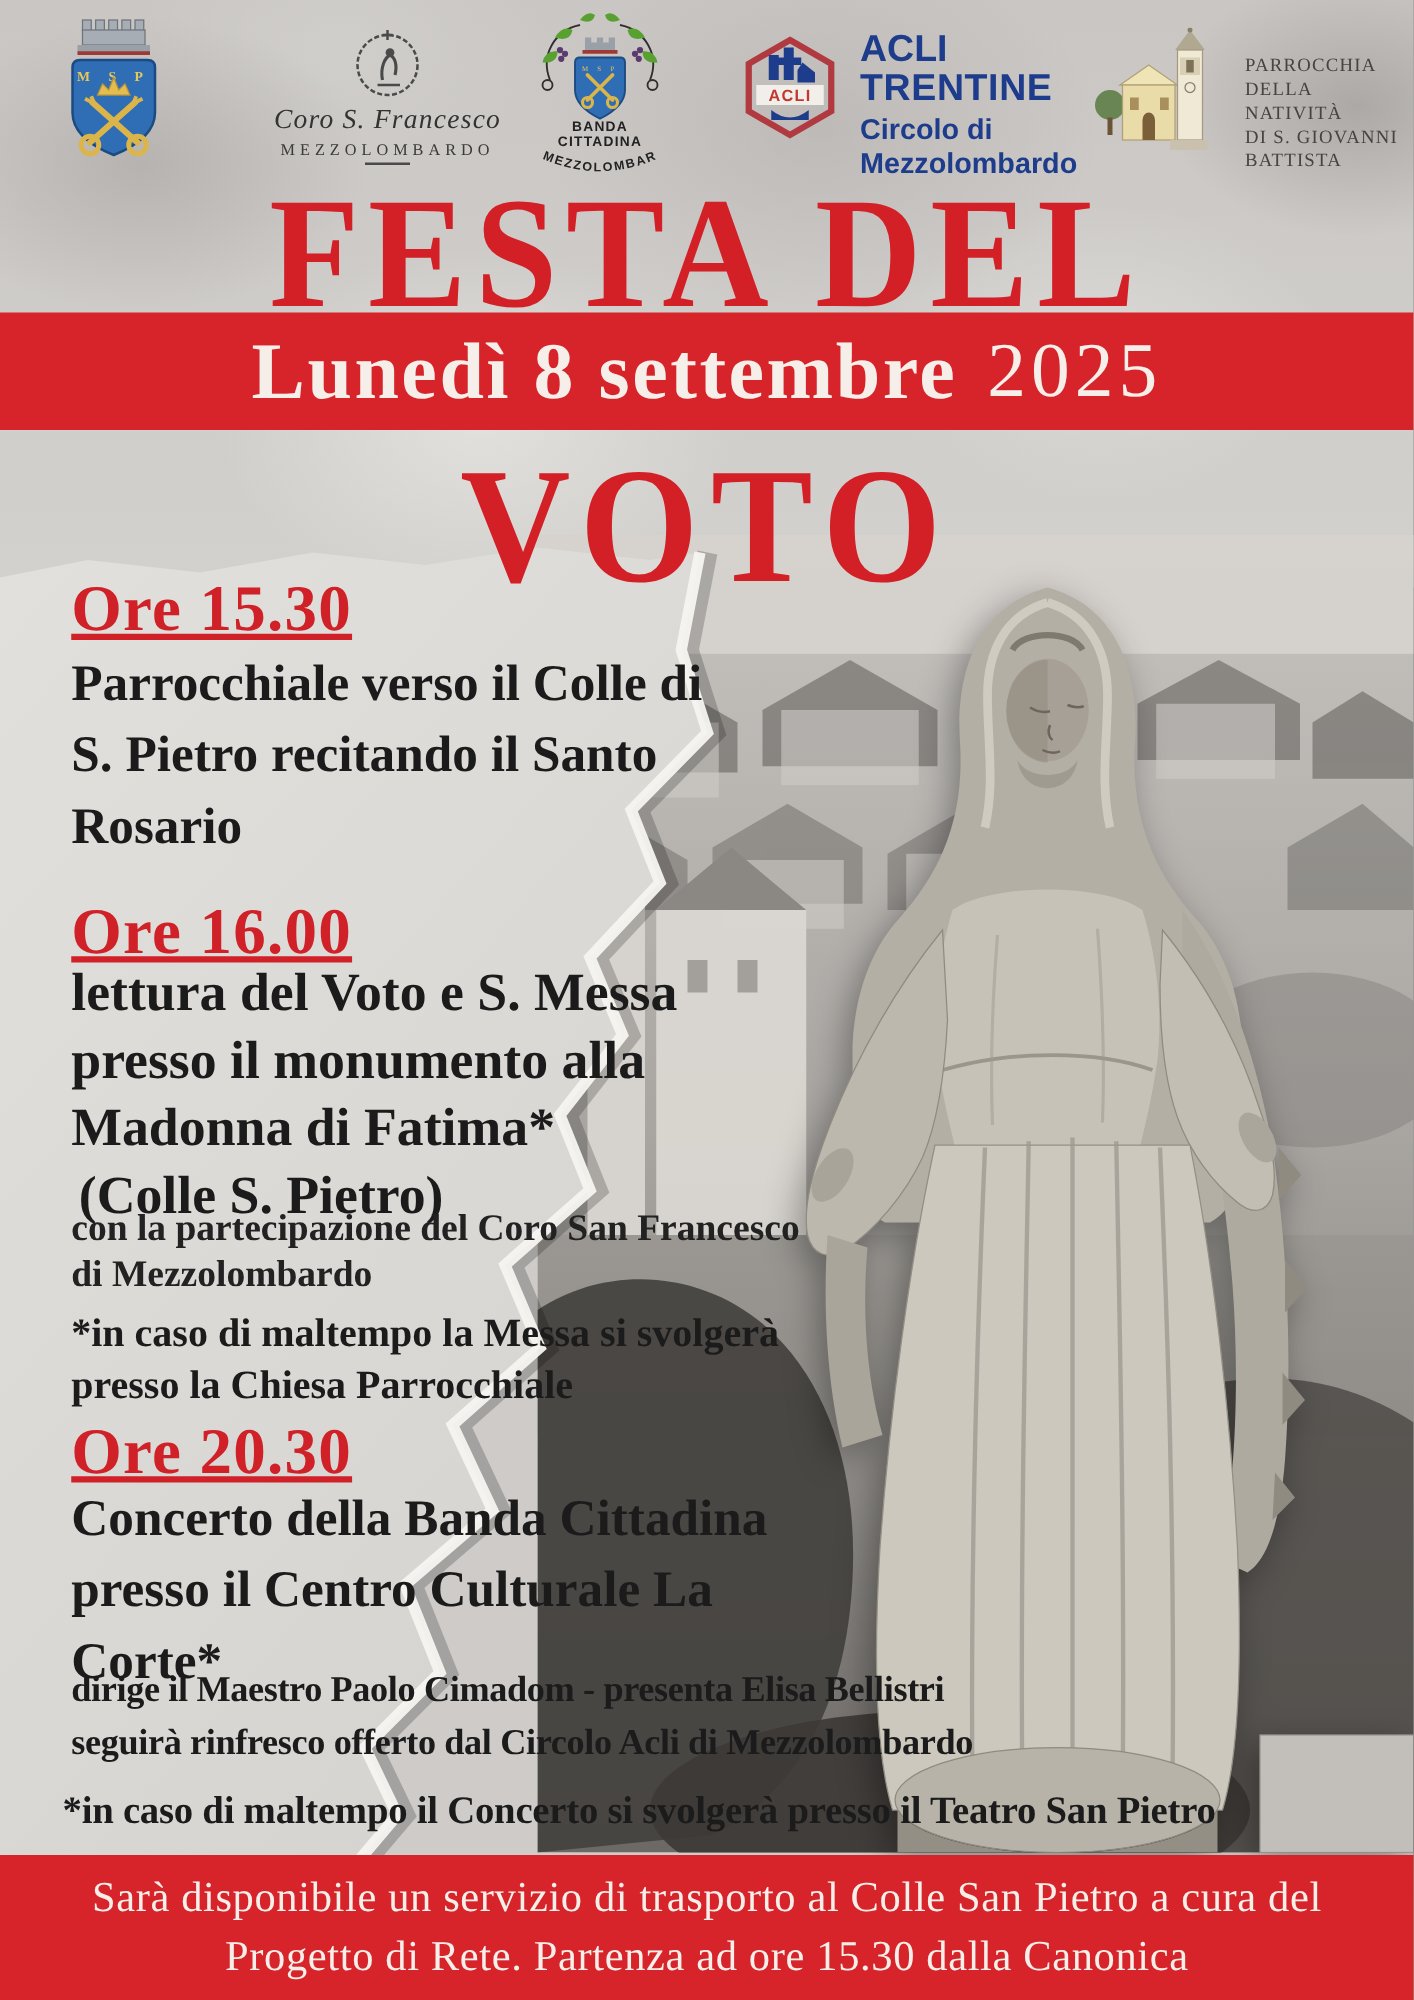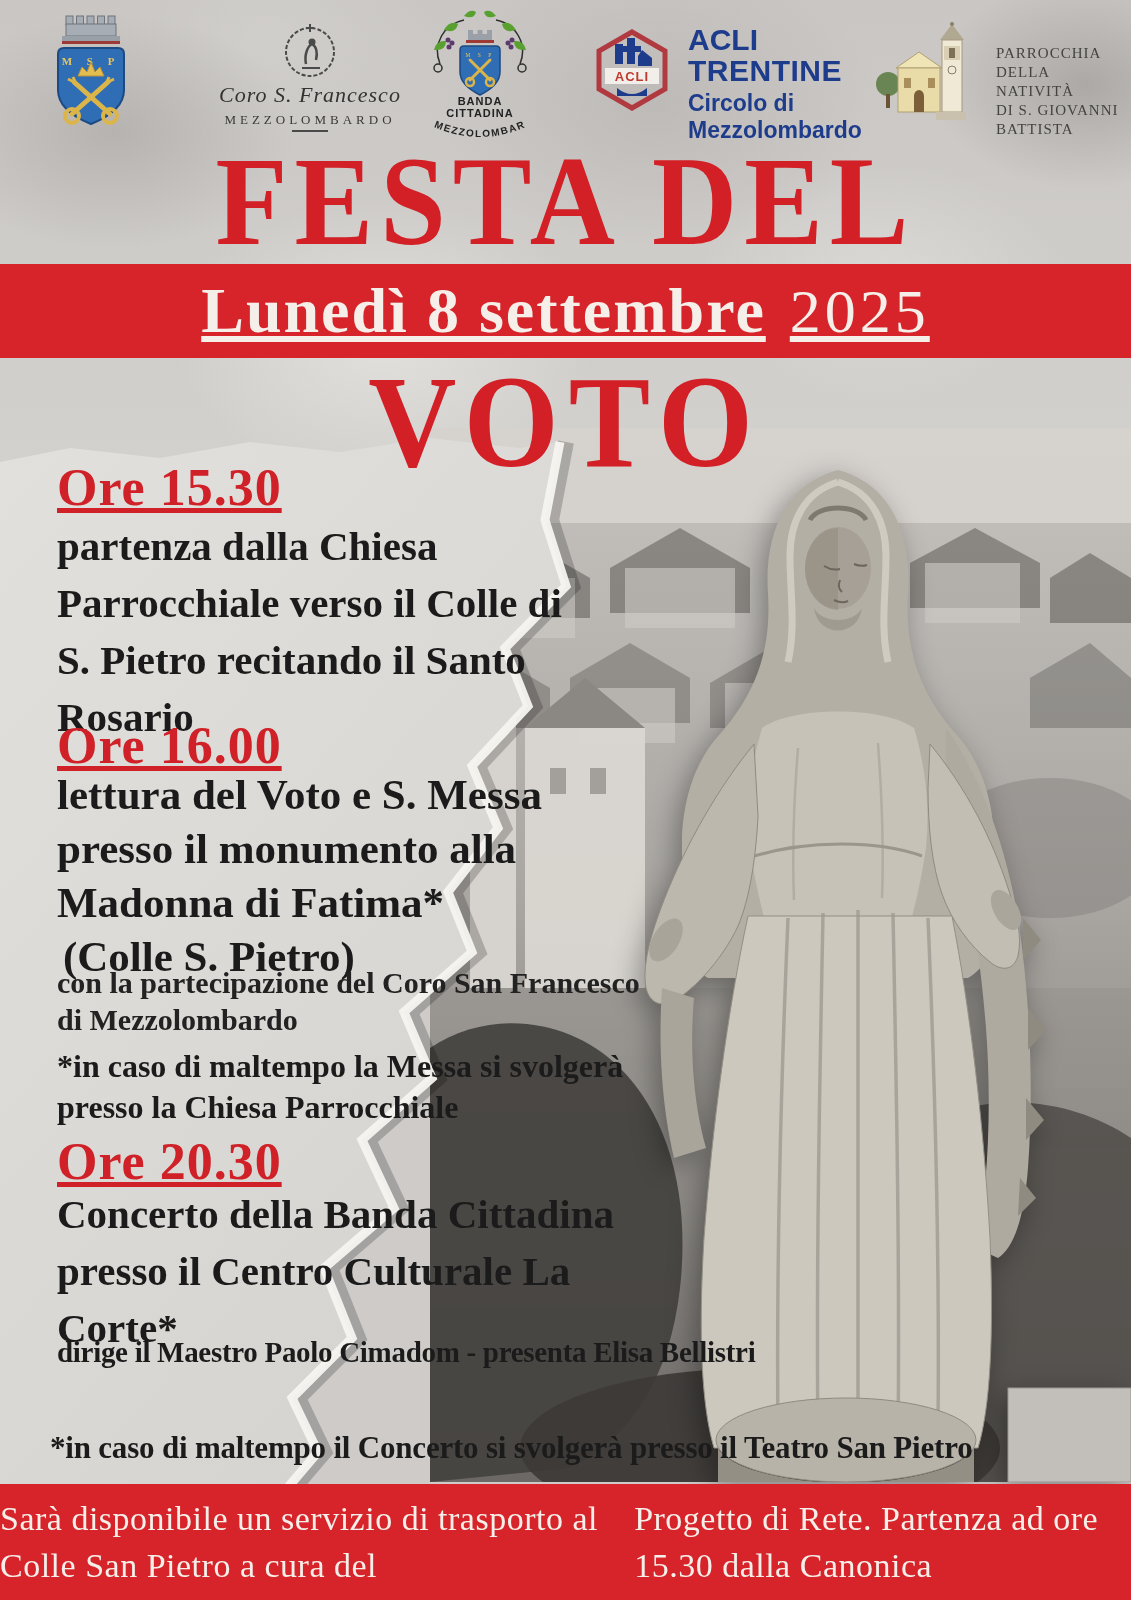--- a/index.html
+++ b/index.html
@@ -21,40 +21,40 @@
       linear-gradient(180deg,#c9c6c3,#d3d1ce);
   }
   .bg-photo{position:absolute;left:430px;top:428px;width:701px;height:1054px;z-index:2;}
   .paper-svg{position:absolute;left:0;top:0;width:1131px;height:1600px;z-index:3;pointer-events:none;}
   .statue-svg{position:absolute;left:578px;top:448px;width:553px;height:1034px;z-index:4;
     filter:drop-shadow(-6px 8px 14px rgba(0,0,0,.35));}
   
   .title-1{position:absolute;left:0;top:130px;width:1131px;text-align:center;z-index:6;
     font-weight:700;font-size:118px;letter-spacing:7px;color:#d32027;
     transform:scaleY(1.07);transform-origin:top center;}
-  .date-banner{position:absolute;left:0;top:264px;width:1131px;height:94px;z-index:7;
+  .date-banner{position:absolute;left:0;top:250px;width:1131px;height:94px;z-index:7;
     background:#d6242a;display:flex;align-items:center;justify-content:center;
-    color:#f6efe9;text-decoration:underline;}
+    color:#f6efe9;}
   .db-main{font-weight:700;font-size:64px;letter-spacing:2px;}
   .db-year{font-weight:400;font-size:62px;margin-left:24px;letter-spacing:4px;}
   .title-2{position:absolute;left:0;top:346px;width:1131px;text-align:center;z-index:6;
     font-weight:700;font-size:122px;letter-spacing:10px;color:#d32027;
     transform:scaleY(1.08);transform-origin:top center;}
   
   .txt{position:absolute;left:57px;z-index:6;color:#1b1b1b;}
   .time{font-weight:700;font-size:52px;color:#cf2127;letter-spacing:1px;text-decoration:underline;}
   .body-l{font-weight:700;font-size:41px;line-height:57px;white-space:nowrap;}
   .body-l2{font-weight:700;font-size:43px;line-height:54px;white-space:nowrap;}
   .ital{font-weight:700;font-size:30px;line-height:37px;white-space:nowrap;color:#222;}
   .note{font-weight:700;font-size:32px;line-height:41px;white-space:nowrap;font-family:Liberation Serif, serif;}
   .detail{font-weight:700;font-size:29px;letter-spacing:-0.3px;white-space:nowrap;}
   .note-wide{font-weight:700;font-size:31px;white-space:nowrap;letter-spacing:-0.2px;}
   
   .footer{position:absolute;left:0;top:1484px;width:1131px;height:116px;z-index:7;
-    background:#d6242a;display:flex;flex-direction:row;align-items:center;justify-content:center;
+    background:#d6242a;display:flex;flex-direction:column;align-items:center;justify-content:center;
     color:#f6efe9;font-weight:400;font-size:34px;line-height:47px;letter-spacing:.5px;}
   
   .logo{position:absolute;z-index:8;}
   .crest{left:28px;top:10px;width:126px;height:132px;}
   .coro{left:210px;top:18px;width:200px;height:116px;text-align:center;color:#3a3a3a;}
   .coro-name{position:absolute;left:0;top:64px;width:200px;font-style:italic;font-weight:400;
     font-size:22px;letter-spacing:1px;color:#333;}
   .coro-sub{position:absolute;left:0;top:94px;width:200px;font-size:13px;letter-spacing:4px;color:#3a3a3a;
     font-family:"Liberation Serif",serif;}
   .coro-line{position:absolute;left:82px;top:112px;width:36px;height:2px;background:#4a4a4a;}
@@ -337,21 +337,20 @@
 
   <div class="title-1">FESTA DEL</div>
   <div class="date-banner">
     <span class="db-main">Lunedì 8 settembre</span>
     <span class="db-year">2025</span>
   </div>
   <div class="title-2">VOTO</div>
 
   <div class="txt time" style="top:458px">Ore 15.30</div>
   <div class="txt" style="top:518px">
-    <div class="body-l">partenza dalla Chiesa</div>
     <div class="body-l">Parrocchiale verso il Colle di</div>
     <div class="body-l">S. Pietro recitando il Santo</div>
     <div class="body-l">Rosario</div>
   </div>
 
   <div class="txt time" style="top:716px">Ore 16.00</div>
   <div class="txt" style="top:768px">
     <div class="body-l2">lettura del Voto e S. Messa</div>
     <div class="body-l2">presso il monumento alla</div>
     <div class="body-l2">Madonna di Fatima*</div>
@@ -366,20 +365,21 @@
     <div class="note">presso la Chiesa Parrocchiale</div>
   </div>
 
   <div class="txt time" style="top:1132px">Ore 20.30</div>
   <div class="txt" style="top:1186px">
     <div class="body-l">Concerto della Banda Cittadina</div>
     <div class="body-l">presso il Centro Culturale La</div>
     <div class="body-l">Corte*</div>
   </div>
   <div class="txt detail" style="top:1336px">dirige il Maestro Paolo Cimadom - presenta Elisa Bellistri</div>
+  <div class="txt detail" style="top:1378px">seguirà rinfresco offerto dal Circolo Acli di Mezzolombardo</div>
   <div class="txt note-wide" style="top:1430px;left:50px">*in caso di maltempo il Concerto si svolgerà presso il Teatro San Pietro</div>
 
   <div class="footer">
     <div>Sarà disponibile un servizio di trasporto al Colle San Pietro a cura del</div>
     <div>Progetto di Rete. Partenza ad ore 15.30 dalla Canonica</div>
   </div>
 
 </div>
 
 </body></html>

